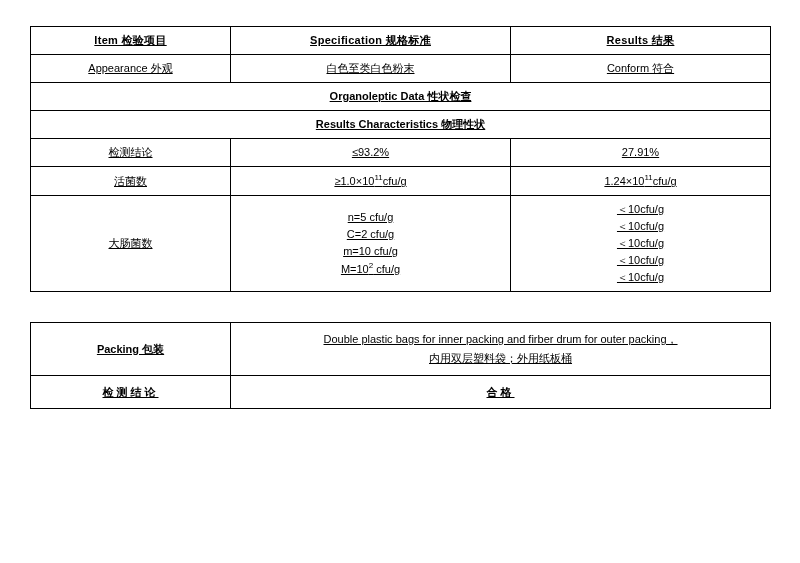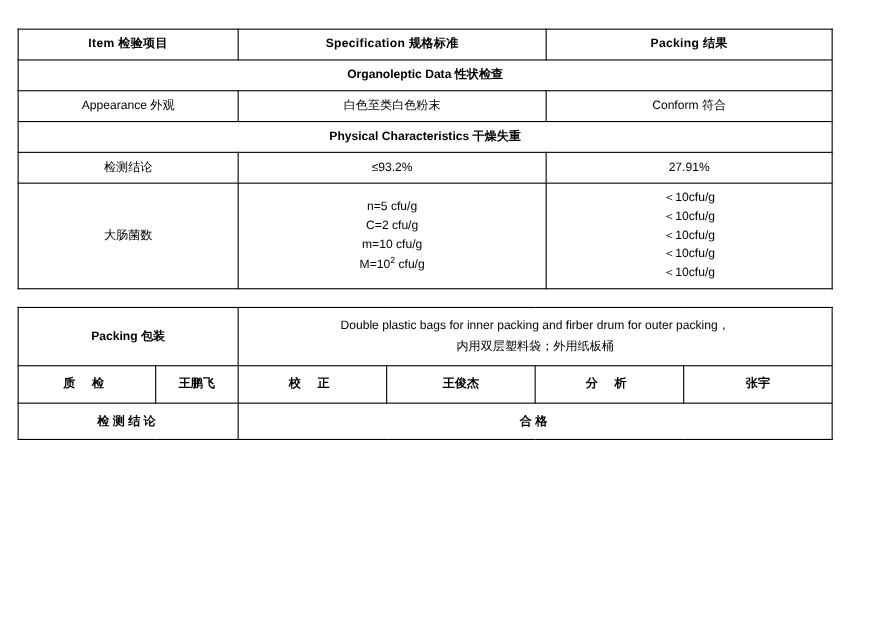--- a/index.html
+++ b/index.html
@@ -11,21 +11,22 @@
     width: 800px;
     height: 563px;
     font-family: "Liberation Sans", sans-serif;
     color: #000000;
     position: relative;
   }
   .page {
     width: 800px;
     height: 542px;
     box-sizing: border-box;
-    padding: 26px 30px 0 16px;
+    padding: 26px 30px 0 30px;
+    text-decoration: underline;
   }
   table {
     border-collapse: collapse;
     width: 740px;
     table-layout: fixed;
   }
   table.main {
     border: 1.5px solid #000;
   }
   table.main td {
@@ -49,21 +50,21 @@
     font-weight: bold;
     font-size: 11px;
   }
   .cn { font-size: 11.5px; }
   .tall { height: 92px; }
   .multiline { line-height: 1.95; }
   .res-multiline { line-height: 1.95; }
 
   table.foot {
     border: 1.5px solid #000;
-    margin-top: 16px;
+    margin-top: 30px;
   }
   table.foot td {
     border: 1px solid #000;
     text-align: center;
     vertical-align: middle;
     font-size: 11px;
     padding: 7px 4px;
     line-height: 1.7;
   }
   .f-lbl {
@@ -100,37 +101,42 @@
   <table class="main">
     <colgroup>
       <col class="col-a">
         <col class="col-b">
         <col class="col-c">
     </colgroup>
     <tbody>
       <tr>
         <td class="hdr">Item   检验项目</td>
         <td class="hdr">Specification 规格标准</td>
-        <td class="hdr">Packing  结果</td>
-      </tr>
-      <tr>
-        <td class="section" colspan="3">Organoleptic Data 性状检查</td>
+        <td class="hdr">Results  结果</td>
       </tr>
       <tr>
         <td class="cn">Appearance   外观</td>
         <td class="cn">白色至类白色粉末</td>
         <td>Conform 符合</td>
       </tr>
       <tr>
-        <td class="section" colspan="3">Physical Characteristics 干燥失重</td>
+        <td class="section" colspan="3">Organoleptic Data 性状检查</td>
+      </tr>
+      <tr>
+        <td class="section" colspan="3">Results Characteristics 物理性状</td>
       </tr>
       <tr>
         <td class="cn">检测结论</td>
         <td>≤93.2%</td>
         <td>27.91%</td>
+      </tr>
+      <tr>
+        <td class="cn">活菌数</td>
+        <td>≥1.0×10<sup>11</sup>cfu/g</td>
+        <td>1.24×10<sup>11</sup>cfu/g</td>
       </tr>
       <tr class="tall">
         <td class="cn">大肠菌数</td>
         <td class="multiline">n=5 cfu/g<br>C=2 cfu/g<br>m=10 cfu/g<br>M=10<sup>2</sup> cfu/g</td>
         <td class="res-multiline">＜10cfu/g<br>＜10cfu/g<br>＜10cfu/g<br>＜10cfu/g<br>＜10cfu/g</td>
       </tr>
     </tbody>
   </table>
 
   <table class="foot">
@@ -141,27 +147,19 @@
         <col style="width:135px">
         <col style="width:135px">
         <col style="width:135px">
     </colgroup>
     <tbody>
       <tr>
         <td class="f-lbl" colspan="2">Packing   包装</td>
         <td colspan="4">Double plastic bags for inner packing and firber drum for outer packing，<br>内用双层塑料袋；外用纸板桶</td>
       </tr>
       <tr>
-        <td class="sig">质   检</td>
-        <td class="sig-name">王鹏飞</td>
-        <td class="sig">校    正</td>
-        <td class="sig-name">王俊杰</td>
-        <td class="sig">分    析</td>
-        <td class="sig-name">张宇</td>
-      </tr>
-      <tr>
         <td class="concl" colspan="2">检测结论</td>
         <td class="concl-val" colspan="4">合格</td>
       </tr>
     </tbody>
   </table>
 
 </div>
 
 </body></html>

